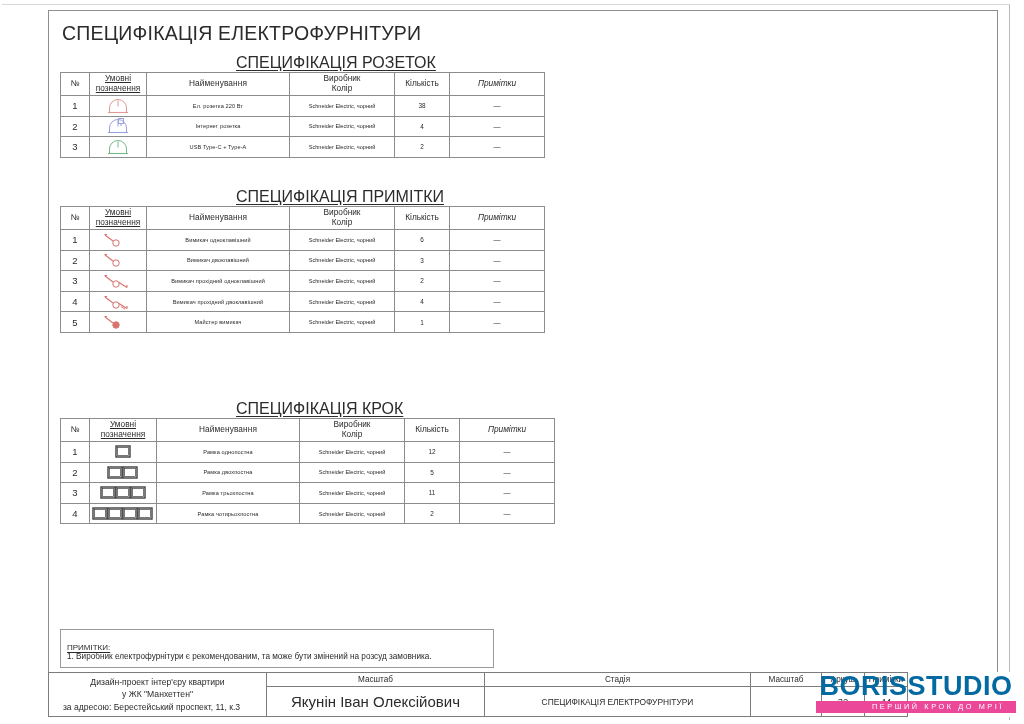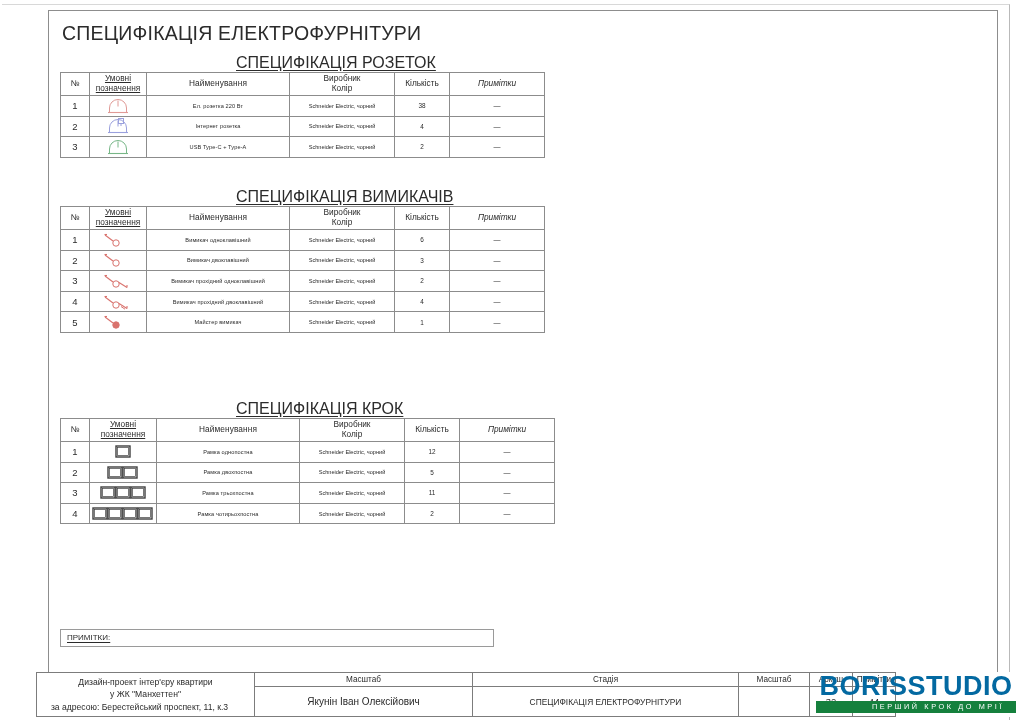--- a/index.html
+++ b/index.html
@@ -95,40 +95,40 @@
   
   .sym { display:block; margin: 0 auto; }
 
   
   #notes {
     position: absolute;
     left: 60px; top: 629px;
     width: 434px;
     border: 1px solid #9a9a9a;
     box-sizing: border-box;
-    padding: 3px 6px 4px 6px;
+    padding: 13px 6px 4px 6px;
     background: #fff;
   }
   #notes .nt-head {
     font-size: 8px;
     text-decoration: underline;
     text-underline-offset: 1.5px;
     color:#2b2b2b;
   }
   #notes .nt-line {
     font-size: 8.2px;
     line-height: 1.33;
     color:#2b2b2b;
     white-space: nowrap;
   }
 
   
   #titleblock {
     position: absolute;
-    left: 36px; top: 672px;
+    left: 48px; top: 672px;
     width: 950px; height: 44px;
     box-sizing: border-box;
   }
   #tb-table {
     border-collapse: collapse;
     table-layout: fixed;
     width: 950px;
     background: #fff;
   }
   #tb-table td {
@@ -149,42 +149,42 @@
   .w-shs  { width: 38px; }
   .w-logo { width: 121px; }
   #proj-cell {
     position: relative;
     font-size: 8.6px;
     line-height: 1.4;
     white-space: nowrap;
   }
   #proj-cell .pl { display:block; }
   #proj-cell .pl.overflow { margin-left: -12px; }
-  .tb-cust-val { font-size: 10px; }
+  .tb-cust-val { font-size: 15px; }
   .tb-stage-val { font-size: 8.4px; }
   .tb-num { font-size: 9.4px; }
   .tb-logo-cell { border: none !important; padding: 0 !important; }
 
   
   #logo {
     position: absolute;
     left: 816px; top: 672px;
     width: 200px; height: 42px;
   }
   #logo .lg-word {
     font-size: 27px;
     font-weight: bold;
     letter-spacing: 0.5px;
     color: #0369a1;
     line-height: 28px;
     text-align: center;
     font-family: "Liberation Sans", sans-serif;
   }
   #logo .lg-bar {
-    background: #15803d;
+    background: #ec4899;
     color: #fff;
     font-size: 7.3px;
     letter-spacing: 2.6px;
     text-align: center;
     line-height: 12px;
     height: 12px;
     margin-top: 1px;
     padding-left: 44px;
   }
 </style>
@@ -250,21 +250,21 @@
                 <line x1="3" y1="14.5" x2="23" y2="14.5" stroke="#78b788" stroke-width="1.1"></line>
               </svg>
             </td>
             <td class="c-name">USB Type-C + Type-A</td>
             <td class="c-man">Schneider Electric, чорний</td>
             <td class="c-qty">2</td>
             <td class="c-rem">—</td>
           </tr>
         </tbody>
       </table>
-      <div class="sec-title" style="left: 236px; top: 188px;">СПЕЦИФІКАЦІЯ ВИМИКАЧІВ</div>
+      <div class="sec-title" style="left: 236px; top: 188px;">СПЕЦИФІКАЦІЯ ПРИМІТКИ</div>
       <table class="spec" style="left: 60px; top: 206px;">
         <thead>
           <tr>
             <td class="c-no">№</td>
             <td class="c-sym"><span>Умовні</span><br><span>позначення</span></td>
             <td class="c-name">Найменування</td>
             <td class="c-man"><span>Виробник</span><br><span>Колір</span></td>
             <td class="c-qty">Кількість</td>
             <td class="c-rem">Примітки</td>
           </tr>
@@ -423,20 +423,21 @@
             <td class="c-man">Schneider Electric, чорний</td>
             <td class="c-qty">2</td>
             <td class="c-rem">—</td>
           </tr>
         </tbody>
       </table>
     </div>
 
   <div id="notes">
     <div class="nt-head">ПРИМІТКИ:</div>
+    <div class="nt-line">1. Виробник електрофурнітури є рекомендованим, та може бути змінений на розсуд замовника.</div>
   </div>
 
   <div id="titleblock">
     <table id="tb-table">
       <tbody>
           <tr>
         <td class="w-proj tb-head" rowspan="2" id="proj-cell">
           <span class="pl">Дизайн-проект інтер'єру квартири</span>
           <span class="pl">у ЖК "Манхеттен"</span>
           <span class="pl overflow">за адресою: Берестейський проспект, 11, к.3</span>

